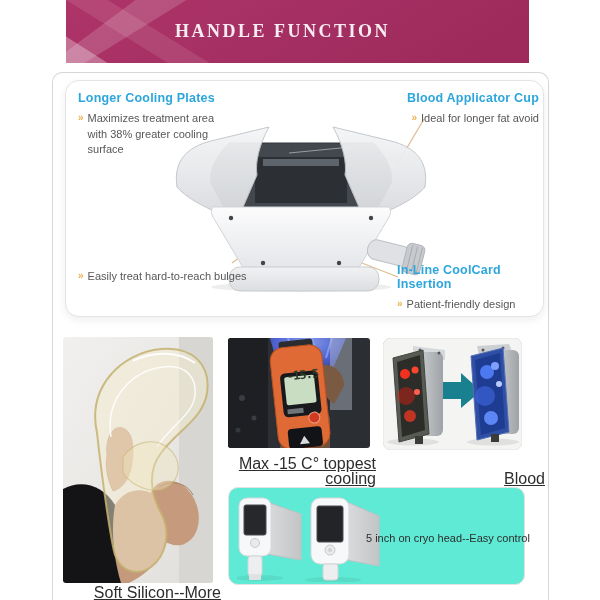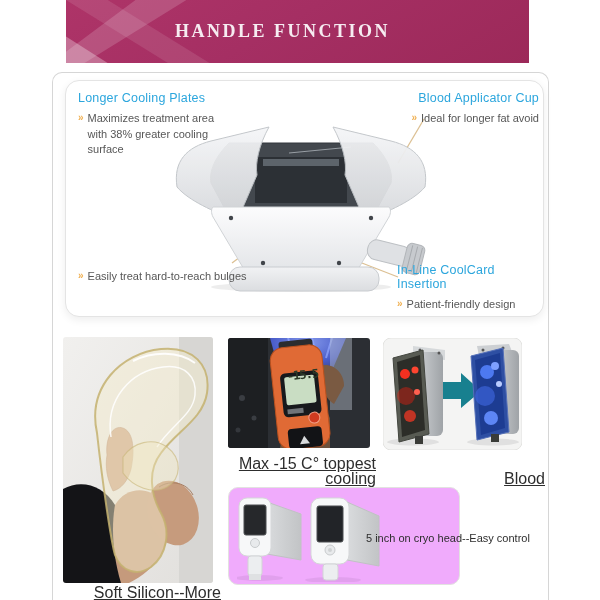--- a/index.html
+++ b/index.html
@@ -29,21 +29,21 @@
     border:1px solid #d6d6d6;border-bottom:none;border-radius:10px 10px 0 0;
     background:#fff;
   }
   
   .feature-panel{
     position:absolute;left:65px;top:80px;width:477px;height:235px;
     border:1px solid #e4e4e4;border-radius:14px;background:#fff;
     box-shadow:0 3px 8px rgba(0,0,0,.07);
   }
   .callout{position:absolute;}
-  .callout .title{font-size:12.5px;font-weight:normal;color:#2ca6dd;letter-spacing:.2px;}
+  .callout .title{font-size:12.5px;font-weight:bold;color:#2ca6dd;letter-spacing:.2px;}
   .bullet-row{display:flex;gap:4px;margin-top:6px;}
   .bullet{color:#f0b052;font-size:10px;font-weight:bold;line-height:1.45;}
   .desc{font-size:11px;color:#575757;line-height:1.42;}
   .co-tl{left:12px;top:10px;}
   .co-tl .desc{width:142px;}
   .co-tr{right:4px;top:10px;text-align:right;}
   .co-tr .bullet-row{justify-content:flex-end;}
   .co-bl{left:12px;top:182px;}
   .co-br{left:331px;top:182px;}
   .lines-overlay,.product-svg{position:absolute;}
@@ -54,22 +54,22 @@
   .ph-silicon{left:63px;top:337px;width:150px;height:246px;border-radius:3px;}
   .ph-thermo{left:228px;top:338px;width:142px;height:110px;border-radius:3px;}
   .ph-heat{left:383px;top:338px;width:139px;height:112px;}
   .caption{
     position:absolute;font-size:16px;color:#2d2d2d;text-align:right;line-height:15px;text-decoration:underline;
   }
   .cap-silicon{left:55px;top:585px;width:166px;}
   .cap-thermo{left:222px;top:456px;width:154px;}
   .cap-heat{left:360px;top:456px;width:185px;}
   .cryo-panel{
-    position:absolute;left:228px;top:487px;width:232px;height:98px;
-    background:#f0abfc;border:1px solid #e2e2e0;border-radius:10px;box-sizing:border-box;
+    position:absolute;left:228px;top:487px;width:297px;height:98px;
+    background:#5eead4;border:1px solid #e2e2e0;border-radius:10px;box-sizing:border-box;
   }
   .cryo-svg{position:absolute;left:8px;top:6px;width:150px;height:88px;}
   .cryo-caption{
     position:absolute;left:137px;top:44px;width:150px;font-size:11px;color:#2d2d2d;
     white-space:nowrap;
   }
   .lcd-value{
     position:absolute;left:285px;top:368px;width:33px;text-align:right;
     font-family:"DejaVu Sans Mono",monospace;font-size:12px;font-weight:bold;
     color:#2c3a27;transform:rotate(-6deg);letter-spacing:-1px;

